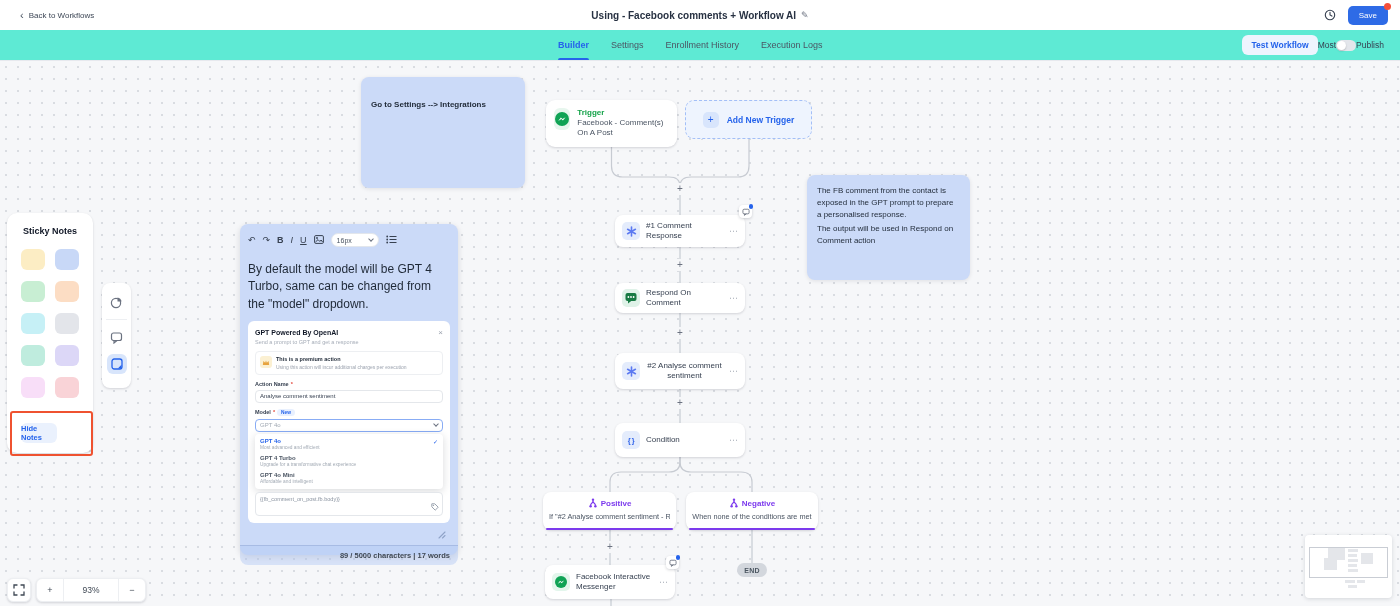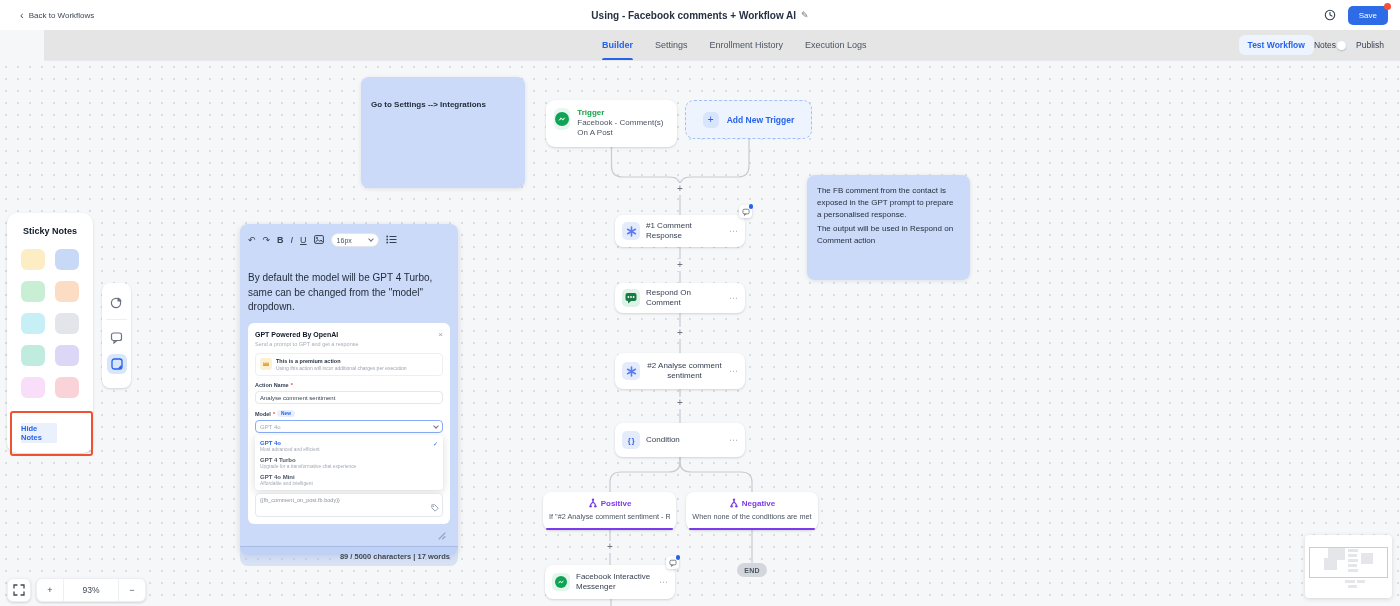--- a/index.html
+++ b/index.html
@@ -11,21 +11,21 @@
   .back { position:absolute; left:20px; display:flex; align-items:center; gap:5px; font-size:8px; color:#3d4756; cursor:pointer; }
   .back .chev { font-size:11px; line-height:8px; color:#4b5563; }
   .title-wrap { position:absolute; left:0; right:0; display:flex; justify-content:center; align-items:center; gap:5px; }
   .wf-title { font-size:10px; font-weight:bold; color:#273142; }
   .pencil { font-size:9px; color:#6b7280; }
   .topbar-right { position:absolute; right:12px; display:flex; align-items:center; gap:12px; }
   .history-btn { display:flex; align-items:center; }
   .save-btn { position:relative; background:#2e6be6; color:#fff; border:none; border-radius:5px; font-size:8px; font-family:inherit; padding:5px 11px; cursor:pointer; }
   .save-dot { position:absolute; top:-3px; right:-3px; width:7px; height:7px; background:#f4503a; border-radius:50%; }
 
-  .tabbar { position:relative; z-index:10; height:31px; background:#e5e5e5; border-bottom:1px solid #e7e9ee;margin-left:44px; }
+  .tabbar { position:relative; z-index:10; height:31px; background:#5eead4; border-bottom:1px solid #e7e9ee; }
   .tabs { position:absolute; left:558px; top:0; bottom:0; display:flex; gap:22px; }
   .tab { display:flex; align-items:center; font-size:9px; color:#4b5563; position:relative; cursor:pointer; }
   .tab.active { color:#2563eb; font-weight:bold; }
   .tab.active::after { content:""; position:absolute; left:0; right:0; bottom:0; height:2.5px; background:#2563eb; border-radius:2px 2px 0 0; }
   .tabbar-right { position:absolute; right:16px; top:0; bottom:0; display:flex; align-items:center; }
   .testwf { background:#eef4fe; color:#2563eb; font-size:8.5px; font-weight:bold; padding:5px 9px; border-radius:6px; cursor:pointer; }
   .draft, .publish { font-size:8.5px; color:#374151; }
   .toggle { width:20px; height:11px; background:#e3e6eb; border-radius:6px; position:relative; cursor:pointer; }
   .toggle .knob { position:absolute; left:1px; top:1px; width:9px; height:9px; background:#fff; border-radius:50%; box-shadow:0 1px 2px rgba(0,0,0,.2); }
 
@@ -71,39 +71,39 @@
   .bluenote { position:absolute; z-index:2; background:#cbdaf8; border-radius:8px; padding:10px; font-size:8px; color:#1f2937; line-height:1.5; box-shadow:0 1px 4px rgba(16,24,40,.10); }
   .bluenote p + p { margin-top:2px; }
   .bluenote .spaced { margin-top:12px; }
   .bold { font-weight:bold; }
 
   
   .sticky-panel { position:absolute; z-index:3; left:7px; top:213px; width:86px; height:240px; background:#fff; border-radius:10px; padding:13px 14px 12px; }
   .sticky-title { font-size:9px; font-weight:bold; color:#111827; text-align:center; }
   .swatch-grid { margin-top:13px; display:grid; grid-template-columns:1fr 1fr; gap:11px 9px; }
   .swatch { width:24px; height:21px; border-radius:6px; cursor:pointer; }
-  .hide-btn { position:absolute; left:14px; bottom:10px; width:36px; height:20px; background:#eaf1fd; border-radius:1px; color:#2563eb; font-size:7.5px; font-weight:bold; display:flex; align-items:center; justify-content:center; cursor:pointer; }
+  .hide-btn { position:absolute; left:14px; bottom:10px; width:36px; height:20px; background:#eaf1fd; border-radius:6px; color:#2563eb; font-size:7.5px; font-weight:bold; display:flex; align-items:center; justify-content:center; cursor:pointer; }
   .red-rect { position:absolute; z-index:4; left:10px; top:411px; width:83px; height:45px; border:2px solid #ef5230; border-radius:3px; pointer-events:none; }
 
   .mini-toolbar { position:absolute; z-index:3; left:102px; top:283px; width:29px; height:105px; background:#fff; border-radius:8px; display:flex; flex-direction:column; align-items:center; padding:9px 0; gap:7px; }
   .mini-toolbar .divider { width:21px; height:1px; background:#edeff2; }
   .mini-btn { width:20px; height:20px; display:flex; align-items:center; justify-content:center; border-radius:6px; cursor:pointer; }
   .mini-btn.active { background:#d8e5fb; }
 
   
   .editor-note { position:absolute; z-index:3; left:240px; top:224px; width:218px; height:331px; background:#cbdaf8; border-radius:8px; box-shadow:0 2px 6px rgba(16,24,40,.14); display:flex; flex-direction:column; }
   .ed-inner { padding:7px 8px 0; flex:1 1 auto; display:flex; flex-direction:column; position:relative; }
   .ed-toolbar { display:flex; align-items:center; gap:7px; height:18px; color:#374151; }
   .ed-btn { font-size:9px; line-height:1; cursor:pointer; color:#374151; }
   .ed-btn.b { font-weight:bold; }
   .ed-btn.i { font-style:italic; }
   .ed-btn.u { text-decoration:underline; }
   .fontsize { background:#fff; border:1px solid #e2e6ec; border-radius:7px; height:14px; width:48px; display:flex; align-items:center; justify-content:space-between; padding:0 5px; font-size:7px; color:#4b5563; cursor:pointer; }
   .chev-css { width:4px; height:4px; border-right:1px solid #6b7280; border-bottom:1px solid #6b7280; transform:rotate(45deg); margin-top:-2px; }
-  .ed-text { margin-top:22px; font-size:10px; color:#1f2937; line-height:1.45; }
+  .ed-text { margin-top:12px; font-size:12px; color:#1f2937; line-height:1.45; }
 
   .shot { margin-top:8px; background:#fff; border-radius:6px; padding:7px; position:relative; }
   .shot-head { display:flex; align-items:center; justify-content:space-between; }
   .shot-title { font-size:7px; font-weight:bold; color:#111827; }
   .shot-close { font-size:8px; color:#9ca3af; }
   .shot-sub { font-size:5.5px; color:#a6adb8; margin-top:2px; }
   .premium { margin-top:6px; border:1px solid #edeff2; border-radius:4px; padding:4px; display:flex; gap:4px; align-items:flex-start; }
   .crown-box { flex:0 0 auto; width:12px; height:12px; background:#fbf0d2; border-radius:3px; display:flex; align-items:center; justify-content:center; }
   .premium-title { font-size:5.5px; font-weight:bold; color:#1f2937; }
   .premium-sub { font-size:5px; color:#9ca3af; margin-top:1.5px; }
@@ -163,21 +163,21 @@
 
 <div class="tabbar">
   <div class="tabs">
     <div class="tab active">Builder</div>
     <div class="tab">Settings</div>
     <div class="tab">Enrollment History</div>
     <div class="tab">Execution Logs</div>
   </div>
   <div class="tabbar-right">
     <div class="testwf">Test Workflow</div>
-    <span class="draft">Notes</span>
+    <span class="draft">Most</span>
     <div class="toggle">
         <div class="knob"></div>
       </div>
     <span class="publish">Publish</span>
   </div>
 </div>
 
 <div class="canvas-bg"></div>
 
 <svg class="connectors">

